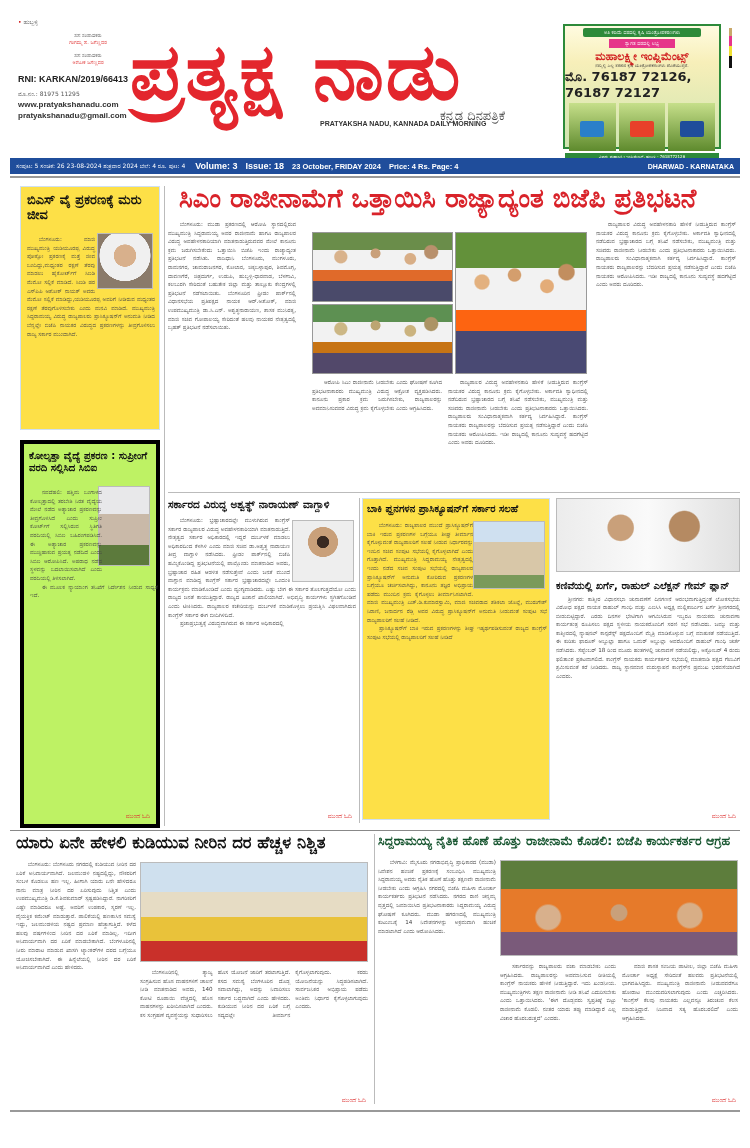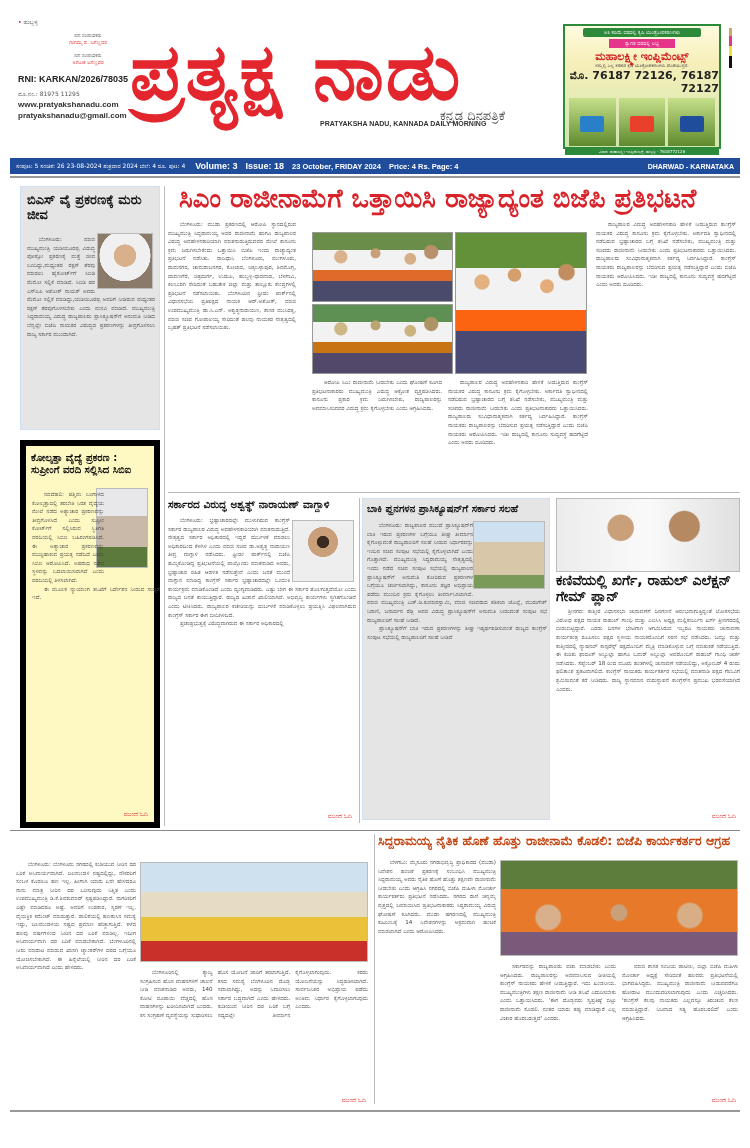--- a/index.html
+++ b/index.html
@@ -14,36 +14,36 @@
 .mast-left .ph{font-size:6px;margin-top:6px}
 .mast-left .web{font-family:"Liberation Sans",sans-serif;font-weight:bold;font-size:8px;color:#333;margin-top:2px}
 .logo{left:130px;top:30px;width:420px;height:85px;font-family:"DejaVu Sans",sans-serif;font-weight:bold;font-size:78px;line-height:85px;color:#e3262d;letter-spacing:2px;white-space:nowrap}
 .logo-sub{left:440px;top:108px;font-size:13px;color:#444}
 .logo-en{left:320px;top:120px;font-family:"Liberation Sans",sans-serif;font-weight:bold;font-size:7px;color:#333}
 .ad{left:563px;top:24px;width:158px;height:125px;border:2px solid #2d8a3a;background:linear-gradient(#fffbe0,#f7efb9 30%,#cfe5b0)}
 .ad .top{background:#2d8a3a;color:#fff;font-size:5px;text-align:center;margin:2px 18px;border-radius:2px;padding:1px}
 .ad .pink{background:#e6348a;color:#fff;font-size:5px;text-align:center;margin:2px 44px;padding:1px}
 .ad .name{color:#d02020;font-weight:bold;font-size:11px;text-align:center;margin-top:2px}
 .ad .desc{font-size:4.5px;text-align:center;color:#333}
-.ad .tel{font-size:11px;font-weight:bold;text-align:right;color:#222;margin-top:1px}
+.ad .tel{font-size:13px;font-weight:bold;text-align:left;color:#222;margin-top:1px}
 .ad .pics{display:flex;gap:3px;margin:3px 4px 0}
 .ad .pic{flex:1;height:48px;background:linear-gradient(#c6df8a,#5e8a2d)}
 .ad .pic i{display:block;width:24px;height:16px;margin:18px auto 0;border-radius:2px}
 .ad .foot{background:#2d8a3a;color:#fff;font-size:4px;text-align:center;margin-top:2px;padding:1px}
 .colorbar{left:729px;top:28px;width:3px;height:40px;background:linear-gradient(#c9a86a 0 20%,#e6348a 20% 45%,#f0e030 45% 70%,#111 70%)}
 
 .strip{left:10px;top:158px;width:730px;height:16px;background:#1f4d9b;color:#fff;display:flex;align-items:center;font-size:7px;padding:0 6px;white-space:nowrap}
 .strip .kn{font-size:6px;margin-right:10px}
 .strip .en{font-family:"Liberation Sans",sans-serif;font-weight:bold;font-size:9px;margin-right:8px}
 .strip .en2{font-family:"Liberation Sans",sans-serif;font-weight:bold;font-size:7.5px;margin-right:8px}
 .strip .place{margin-left:auto;font-family:"Liberation Sans",sans-serif;font-weight:bold;font-size:7px}
 .rule{left:10px;width:730px;height:2px;background:#999}
 
-.sidebox{background:#e5e5e5;border:1px solid #cfe0f2}
-.ybox{background:#fef9c3;border:6px solid #000000}
+.sidebox{background:#fde047;border:1px solid #cfe0f2}
+.ybox{background:#bef264;border:4px solid #000000}
 .hl{font-weight:bold;color:#111;line-height:1.15}
 .red{color:#d9232a}
 .txt{font-size:5.6px;line-height:8.6px;color:#444;text-align:justify;overflow:hidden}
 .txt p{text-indent:12px}
 .photo{border:1px solid #bbb;background:linear-gradient(160deg,#c5c9d0,#8a8f98)}
 .more{color:#d33;font-size:6px;text-align:right}
 .vline{width:1px;background:#bbb}
 .hline{height:1px;background:#bbb}
 .crowd{background:
  radial-gradient(circle at 20% 35%,#d9b38c 0 5%,transparent 6%),
@@ -58,21 +58,21 @@
 <div class="abs mast-left">
   <div><span class="bullet">•</span> <span>ಹುಬ್ಬಳ್ಳಿ</span></div>
   <div class="ed">
     <div>ಸಹ ಸಂಪಾದಕರು</div>
     <div class="red">ಗಂಗಮ್ಮ ಹ. ಜಗೆಣ್ಣವರ</div>
   </div>
   <div class="ed">
     <div>ಸಹ ಸಂಪಾದಕರು</div>
     <div class="red">ಅಶೋಕ ಜಗೆಣ್ಣವರ</div>
   </div>
-  <div class="rni">RNI: KARKAN/2026/78035</div>
+  <div class="rni">RNI: KARKAN/2019/66413</div>
   <div class="ph">ಮೊ.ನಂ.: 81975 11295</div>
   <div class="web">www.pratyakshanadu.com</div>
   <div class="web">pratyakshanadu@gmail.com</div>
 </div>
 
 <div class="abs logo">ಪ್ರತ್ಯಕ್ಷ ನಾಡು</div>
 <div class="abs logo-sub">ಕನ್ನಡ ದಿನಪತ್ರಿಕೆ</div>
 <div class="abs logo-en">PRATYAKSHA NADU, KANNADA DAILY MORNING</div>
 
 <div class="abs ad">
@@ -169,43 +169,44 @@
   <div class="photo" style="position:absolute;right:4px;top:22px;width:72px;height:68px;background:linear-gradient(#cfe0f0 0 30%,#d8c7a8 30% 80%,#7a9a5a 80%)"></div>
   <div class="txt" style="position:absolute;left:4px;top:22px;width:180px;height:290px">
     <div style="float:right;width:74px;height:70px"></div>
     <p>ಬೆಂಗಳೂರು: ರಾಜ್ಯಪಾಲರ ಮುಂದೆ ಪ್ರಾಸಿಕ್ಯೂಷನ್‌ಗೆ ಬಾಕಿ ಇರುವ ಪ್ರಕರಣಗಳ ಬಗ್ಗೆಯೂ ಶೀಘ್ರ ತೀರ್ಮಾನ ಕೈಗೊಳ್ಳುವಂತೆ ರಾಜ್ಯಪಾಲರಿಗೆ ಸಲಹೆ ನೀಡುವ ನಿರ್ಧಾರವನ್ನು ಇಂದಿನ ಸಚಿವ ಸಂಪುಟ ಸಭೆಯಲ್ಲಿ ಕೈಗೊಳ್ಳಲಾಗಿದೆ ಎಂದು ಗೊತ್ತಾಗಿದೆ. ಮುಖ್ಯಮಂತ್ರಿ ಸಿದ್ದರಾಮಯ್ಯ ನೇತೃತ್ವದಲ್ಲಿ ಇಂದು ನಡೆದ ಸಚಿವ ಸಂಪುಟ ಸಭೆಯಲ್ಲಿ ರಾಜ್ಯಪಾಲರ ಪ್ರಾಸಿಕ್ಯೂಷನ್‌ಗೆ ಅನುಮತಿ ಕೋರಿರುವ ಪ್ರಕರಣಗಳ ಬಗ್ಗೆಯೂ ಚರ್ಚಿಸಲಾಗಿದ್ದು, ಕಾನೂನು ತಜ್ಞರ ಅಭಿಪ್ರಾಯ ಪಡೆದು ಮುಂದಿನ ಕ್ರಮ ಕೈಗೊಳ್ಳಲು ತೀರ್ಮಾನಿಸಲಾಗಿದೆ. ಮಾಜಿ ಮುಖ್ಯಮಂತ್ರಿ ಎಚ್.ಡಿ.ಕುಮಾರಸ್ವಾಮಿ, ಮಾಜಿ ಸಚಿವರಾದ ಶಶಿಕಲಾ ಜೊಲ್ಲೆ, ಮುರುಗೇಶ್ ನಿರಾಣಿ, ಜನಾರ್ದನ ರೆಡ್ಡಿ ಅವರ ವಿರುದ್ಧ ಪ್ರಾಸಿಕ್ಯೂಷನ್‌ಗೆ ಅನುಮತಿ ನೀಡುವಂತೆ ಸಂಪುಟ ಸಭೆ ರಾಜ್ಯಪಾಲರಿಗೆ ಸಲಹೆ ನೀಡಿದೆ.</p>
     <p>ಪ್ರಾಸಿಕ್ಯೂಷನ್‌ಗೆ ಬಾಕಿ ಇರುವ ಪ್ರಕರಣಗಳನ್ನು ಶೀಘ್ರ ಇತ್ಯರ್ಥಪಡಿಸುವಂತೆ ರಾಜ್ಯದ ಕಾಂಗ್ರೆಸ್ ಸಂಪುಟ ಸಭೆಯಲ್ಲಿ ರಾಜ್ಯಪಾಲರಿಗೆ ಸಲಹೆ ನೀಡಿದೆ</p>
   </div>
 </div>
 
 <div class="abs" style="left:556px;top:498px;width:184px;height:322px">
   <div class="photo" style="width:184px;height:74px;background:radial-gradient(circle at 35% 40%,#c9a07a 0 10%,transparent 11%),radial-gradient(circle at 70% 38%,#b58a62 0 11%,transparent 12%),linear-gradient(90deg,#ececec,#fafafa 50%,#e0e0e0)"></div>
-  <div class="hl" style="font-size:14px;margin-top:0">ಕಣಿವೆಯಲ್ಲಿ ಖರ್ಗೆ, ರಾಹುಲ್ ಎಲೆಕ್ಷನ್ ಗೇಮ್ ಪ್ಲಾನ್</div>
+  <div class="hl" style="font-size:10px;margin-top:8px">ಕಣಿವೆಯಲ್ಲಿ ಖರ್ಗೆ, ರಾಹುಲ್ ಎಲೆಕ್ಷನ್ ಗೇಮ್ ಪ್ಲಾನ್</div>
   <div class="txt" style="margin-top:3px;height:200px">
       <p>ಶ್ರೀನಗರ: ಕಾಶ್ಮೀರ ವಿಧಾನಸಭಾ ಚುನಾವಣೆಗೆ ದಿನಗಣನೆ ಆರಂಭವಾಗುತ್ತಿದ್ದಂತೆ ಲೋಕಸಭೆಯ ವಿರೋಧ ಪಕ್ಷದ ನಾಯಕ ರಾಹುಲ್ ಗಾಂಧಿ ಮತ್ತು ಎಐಸಿಸಿ ಅಧ್ಯಕ್ಷ ಮಲ್ಲಿಕಾರ್ಜುನ ಖರ್ಗೆ ಶ್ರೀನಗರದಲ್ಲಿ ಬೀಡುಬಿಟ್ಟಿದ್ದಾರೆ. ಎರಡು ದಿನಗಳ ಭೇಟಿಗಾಗಿ ಆಗಮಿಸಿರುವ ಇಬ್ಬರೂ ನಾಯಕರು ಚುನಾವಣಾ ಕಾರ್ಯತಂತ್ರ ರೂಪಿಸಲು ಪಕ್ಷದ ಸ್ಥಳೀಯ ನಾಯಕರೊಂದಿಗೆ ಸರಣಿ ಸಭೆ ನಡೆಸಿದರು. ಜಮ್ಮು ಮತ್ತು ಕಾಶ್ಮೀರದಲ್ಲಿ ನ್ಯಾಷನಲ್ ಕಾನ್ಫರೆನ್ಸ್ ಪಕ್ಷದೊಂದಿಗೆ ಮೈತ್ರಿ ಮಾಡಿಕೊಳ್ಳುವ ಬಗ್ಗೆ ಮಾತುಕತೆ ನಡೆಯುತ್ತಿದೆ. ಈ ಕುರಿತು ಫಾರೂಕ್ ಅಬ್ದುಲ್ಲಾ ಹಾಗೂ ಒಮರ್ ಅಬ್ದುಲ್ಲಾ ಅವರೊಂದಿಗೆ ರಾಹುಲ್ ಗಾಂಧಿ ಚರ್ಚೆ ನಡೆಸಿದರು. ಸೆಪ್ಟೆಂಬರ್ 18 ರಿಂದ ಮೂರು ಹಂತಗಳಲ್ಲಿ ಚುನಾವಣೆ ನಡೆಯಲಿದ್ದು, ಅಕ್ಟೋಬರ್ 4 ರಂದು ಫಲಿತಾಂಶ ಪ್ರಕಟವಾಗಲಿದೆ. ಕಾಂಗ್ರೆಸ್ ನಾಯಕರು ಕಾರ್ಯಕರ್ತರ ಸಭೆಯಲ್ಲಿ ಮಾತನಾಡಿ ಪಕ್ಷದ ಗೆಲುವಿಗೆ ಶ್ರಮಿಸುವಂತೆ ಕರೆ ನೀಡಿದರು. ರಾಜ್ಯ ಸ್ಥಾನಮಾನ ಮರುಸ್ಥಾಪನೆ ಕಾಂಗ್ರೆಸ್‌ನ ಪ್ರಮುಖ ಭರವಸೆಯಾಗಿದೆ ಎಂದರು.</p>
     </div>
   <div class="more abs" style="right:4px;bottom:0">ಮುಂದೆ ಓದಿ</div>
 </div>
 
 <div class="abs rule" style="top:830px;height:1px;background:#888"></div>
 
 <div class="abs" style="left:16px;top:834px;width:354px;height:270px">
+  <div class="hl" style="font-size:16.5px;white-space:nowrap">ಯಾರು ಏನೇ ಹೇಳಲಿ ಕುಡಿಯುವ ನೀರಿನ ದರ ಹೆಚ್ಚಳ ನಿಶ್ಚಿತ</div>
   <div class="txt" style="position:absolute;left:0;top:26px;width:120px;height:240px">
       <p>ಬೆಂಗಳೂರು: ಬೆಂಗಳೂರು ನಗರದಲ್ಲಿ ಕುಡಿಯುವ ನೀರಿನ ದರ ಏರಿಕೆ ಅನಿವಾರ್ಯವಾಗಿದೆ. ಜಲಮಂಡಳಿ ನಷ್ಟದಲ್ಲಿದ್ದು, ನೌಕರರಿಗೆ ಸಂಬಳ ಕೊಡಲೂ ಹಣ ಇಲ್ಲ. ಹೀಗಾಗಿ ಯಾರು ಏನೇ ಹೇಳಿದರೂ ನಾನು ಮಾತ್ರ ನೀರಿನ ದರ ಏರಿಸುವುದು ನಿಶ್ಚಿತ ಎಂದು ಉಪಮುಖ್ಯಮಂತ್ರಿ ಡಿ.ಕೆ.ಶಿವಕುಮಾರ್ ಸ್ಪಷ್ಟಪಡಿಸಿದ್ದಾರೆ. ನಾಗರಿಕರಿಗೆ ಎಷ್ಟೇ ಮಾಡಿದರೂ ಅಷ್ಟೆ. ಅವರಿಗೆ ಉಪಕಾರ, ಸ್ಮರಣೆ ಇಲ್ಲ. ವೈಯಕ್ತಿಕ ಕಮೆಂಟ್ ಮಾಡುತ್ತಾರೆ. ಪಾಲಿಕೆಯಲ್ಲಿ ಹಣಕಾಸಿನ ಸಮಸ್ಯೆ ಇದ್ದು, ಜಲಮಂಡಳಿಯ ನಷ್ಟದ ಪ್ರಮಾಣ ಹೆಚ್ಚಾಗುತ್ತಿದೆ. ಕಳೆದ ಹಲವು ವರ್ಷಗಳಿಂದ ನೀರಿನ ದರ ಏರಿಕೆ ಮಾಡಿಲ್ಲ. ಇದೀಗ ಅನಿವಾರ್ಯವಾಗಿ ದರ ಏರಿಕೆ ಮಾಡಬೇಕಾಗಿದೆ. ಬೆಂಗಳೂರಿನಲ್ಲಿ ನೀರು ಮಾರಾಟ ಮಾಡುವ ಖಾಸಗಿ ಟ್ಯಾಂಕರ್‌ಗಳ ದರದ ಬಗ್ಗೆಯೂ ಯೋಚಿಸಬೇಕಾಗಿದೆ. ಈ ಹಿನ್ನೆಲೆಯಲ್ಲಿ ನೀರಿನ ದರ ಏರಿಕೆ ಅನಿವಾರ್ಯವಾಗಿದೆ ಎಂದು ಹೇಳಿದರು.</p>
     </div>
   <div class="photo" style="position:absolute;left:124px;top:28px;width:228px;height:100px;background:linear-gradient(180deg,#cfe0ee 0 30%,#e6dcc4 30% 55%,#e9c23a 55% 80%,#c9302a 80%)"></div>
   <div class="txt" style="position:absolute;left:124px;top:134px;width:228px;height:130px;column-count:3;column-gap:5px">
       <p>ಬೆಂಗಳೂರಿನಲ್ಲಿ ತ್ಯಾಜ್ಯ ಸಂಗ್ರಹಿಸುವ ಹೊಸ ವಾಹನಗಳಿಗೆ ಚಾಲನೆ ನೀಡಿ ಮಾತನಾಡಿದ ಅವರು, 140 ಕೋಟಿ ರೂಪಾಯಿ ವೆಚ್ಚದಲ್ಲಿ ಹೊಸ ವಾಹನಗಳನ್ನು ಖರೀದಿಸಲಾಗಿದೆ ಎಂದರು. ಕಸ ಸಂಗ್ರಹಣೆ ವ್ಯವಸ್ಥೆಯನ್ನು ಸುಧಾರಿಸಲು ಹೊಸ ಯೋಜನೆ ಜಾರಿಗೆ ತರಲಾಗುತ್ತಿದೆ. ಕಸದ ಸಮಸ್ಯೆ ಬೆಂಗಳೂರಿನ ದೊಡ್ಡ ಸವಾಲಾಗಿದ್ದು, ಅದನ್ನು ನಿವಾರಿಸಲು ಸರ್ಕಾರ ಬದ್ಧವಾಗಿದೆ ಎಂದು ಹೇಳಿದರು. ಕುಡಿಯುವ ನೀರಿನ ದರ ಏರಿಕೆ ಬಗ್ಗೆ ಸದ್ಯದಲ್ಲೇ ತೀರ್ಮಾನ ಕೈಗೊಳ್ಳಲಾಗುವುದು. ಕರಡು ಯೋಜನೆಯನ್ನು ಸಿದ್ಧಪಡಿಸಲಾಗಿದೆ. ಸಾರ್ವಜನಿಕರ ಅಭಿಪ್ರಾಯ ಪಡೆದು ಅಂತಿಮ ನಿರ್ಧಾರ ಕೈಗೊಳ್ಳಲಾಗುವುದು ಎಂದರು.</p>
     </div>
   <div class="more abs" style="right:4px;bottom:0">ಮುಂದೆ ಓದಿ</div>
 </div>
 <div class="abs vline" style="left:374px;top:834px;height:270px"></div>
 
 <div class="abs" style="left:378px;top:834px;width:362px;height:270px">
-  <div class="hl" style="font-size:12.5px;white-space:nowrap;color:#c2410c">ಸಿದ್ದರಾಮಯ್ಯ ನೈತಿಕ ಹೊಣೆ ಹೊತ್ತು ರಾಜೀನಾಮೆ ಕೊಡಲಿ: ಬಿಜೆಪಿ ಕಾರ್ಯಕರ್ತರ ಆಗ್ರಹ</div>
+  <div class="hl" style="font-size:12.5px;white-space:nowrap;color:#14532d">ಸಿದ್ದರಾಮಯ್ಯ ನೈತಿಕ ಹೊಣೆ ಹೊತ್ತು ರಾಜೀನಾಮೆ ಕೊಡಲಿ: ಬಿಜೆಪಿ ಕಾರ್ಯಕರ್ತರ ಆಗ್ರಹ</div>
   <div class="txt" style="position:absolute;left:0;top:24px;width:118px;height:242px">
       <p>ಬೆಳಗಾವಿ: ಮೈಸೂರು ನಗರಾಭಿವೃದ್ಧಿ ಪ್ರಾಧಿಕಾರದ (ಮುಡಾ) ನಿವೇಶನ ಹಂಚಿಕೆ ಪ್ರಕರಣಕ್ಕೆ ಸಂಬಂಧಿಸಿ ಮುಖ್ಯಮಂತ್ರಿ ಸಿದ್ದರಾಮಯ್ಯ ಅವರು ನೈತಿಕ ಹೊಣೆ ಹೊತ್ತು ತಕ್ಷಣವೇ ರಾಜೀನಾಮೆ ನೀಡಬೇಕು ಎಂದು ಆಗ್ರಹಿಸಿ ನಗರದಲ್ಲಿ ಬಿಜೆಪಿ ಮಹಿಳಾ ಮೋರ್ಚಾ ಕಾರ್ಯಕರ್ತರು ಪ್ರತಿಭಟನೆ ನಡೆಸಿದರು. ನಗರದ ರಾಣಿ ಚನ್ನಮ್ಮ ವೃತ್ತದಲ್ಲಿ ಜಮಾಯಿಸಿದ ಪ್ರತಿಭಟನಾಕಾರರು ಸಿದ್ದರಾಮಯ್ಯ ವಿರುದ್ಧ ಘೋಷಣೆ ಕೂಗಿದರು. ಮುಡಾ ಹಗರಣದಲ್ಲಿ ಮುಖ್ಯಮಂತ್ರಿ ಕುಟುಂಬಕ್ಕೆ 14 ನಿವೇಶನಗಳನ್ನು ಅಕ್ರಮವಾಗಿ ಹಂಚಿಕೆ ಮಾಡಲಾಗಿದೆ ಎಂದು ಆರೋಪಿಸಿದರು.</p>
     </div>
   <div class="photo" style="position:absolute;left:122px;top:26px;width:238px;height:96px;background:radial-gradient(circle at 20% 60%,#d8b08c 0 6%,transparent 7%),radial-gradient(circle at 50% 55%,#c9a07a 0 6%,transparent 7%),radial-gradient(circle at 80% 58%,#d8ae86 0 6%,transparent 7%),linear-gradient(#5d7d3c 0 30%,#e67a2a 30% 75%,#7a5a7a 75%)"></div>
   <div class="txt" style="position:absolute;left:122px;top:128px;width:116px;height:138px">
       <p>ಸರ್ಕಾರವನ್ನು ರಾಜ್ಯಪಾಲರು ವಜಾ ಮಾಡಬೇಕು ಎಂದು ಆಗ್ರಹಿಸಿದರು. ರಾಜ್ಯಪಾಲರನ್ನು ಅವಮಾನಿಸುವ ರೀತಿಯಲ್ಲಿ ಕಾಂಗ್ರೆಸ್ ನಾಯಕರು ಹೇಳಿಕೆ ನೀಡುತ್ತಿದ್ದಾರೆ. ಇದು ಖಂಡನೀಯ. ಮುಖ್ಯಮಂತ್ರಿಗಳು ತಕ್ಷಣ ರಾಜೀನಾಮೆ ನೀಡಿ ತನಿಖೆ ಎದುರಿಸಬೇಕು ಎಂದು ಒತ್ತಾಯಿಸಿದರು. 'ಈಗ ದೊಡ್ಡವರು ಸ್ವಪ್ರತಿಷ್ಠೆ ಬಿಟ್ಟು ರಾಜೀನಾಮೆ ಕೊಡಲಿ. ನಂತರ ಯಾರು ತಪ್ಪು ಮಾಡಿದ್ದಾರೆ ಎಲ್ಲ ವಿಚಾರ ಹೊರಬರುತ್ತದೆ' ಎಂದರು.</p>
     </div>
   <div class="txt" style="position:absolute;left:244px;top:128px;width:116px;height:130px">
       <p>ಮಾಜಿ ಶಾಸಕ ಸಂಜಯ ಪಾಟೀಲ, ಜಿಲ್ಲಾ ಬಿಜೆಪಿ ಮಹಿಳಾ ಮೋರ್ಚಾ ಅಧ್ಯಕ್ಷೆ ಸೇರಿದಂತೆ ಹಲವರು ಪ್ರತಿಭಟನೆಯಲ್ಲಿ ಭಾಗವಹಿಸಿದ್ದರು. ಮುಖ್ಯಮಂತ್ರಿ ರಾಜೀನಾಮೆ ನೀಡುವವರೆಗೂ ಹೋರಾಟ ಮುಂದುವರಿಸಲಾಗುವುದು ಎಂದು ಎಚ್ಚರಿಸಿದರು. 'ಕಾಂಗ್ರೆಸ್ ಕೆಲವು ನಾಯಕರು ಎಲ್ಲವನ್ನೂ ತಿರುಚುವ ಕೆಲಸ ಮಾಡುತ್ತಿದ್ದಾರೆ. ನಿಜವಾದ ಸತ್ಯ ಹೊರಬರಲಿದೆ' ಎಂದು ಆಗ್ರಹಿಸಿದರು.</p>
     </div>

